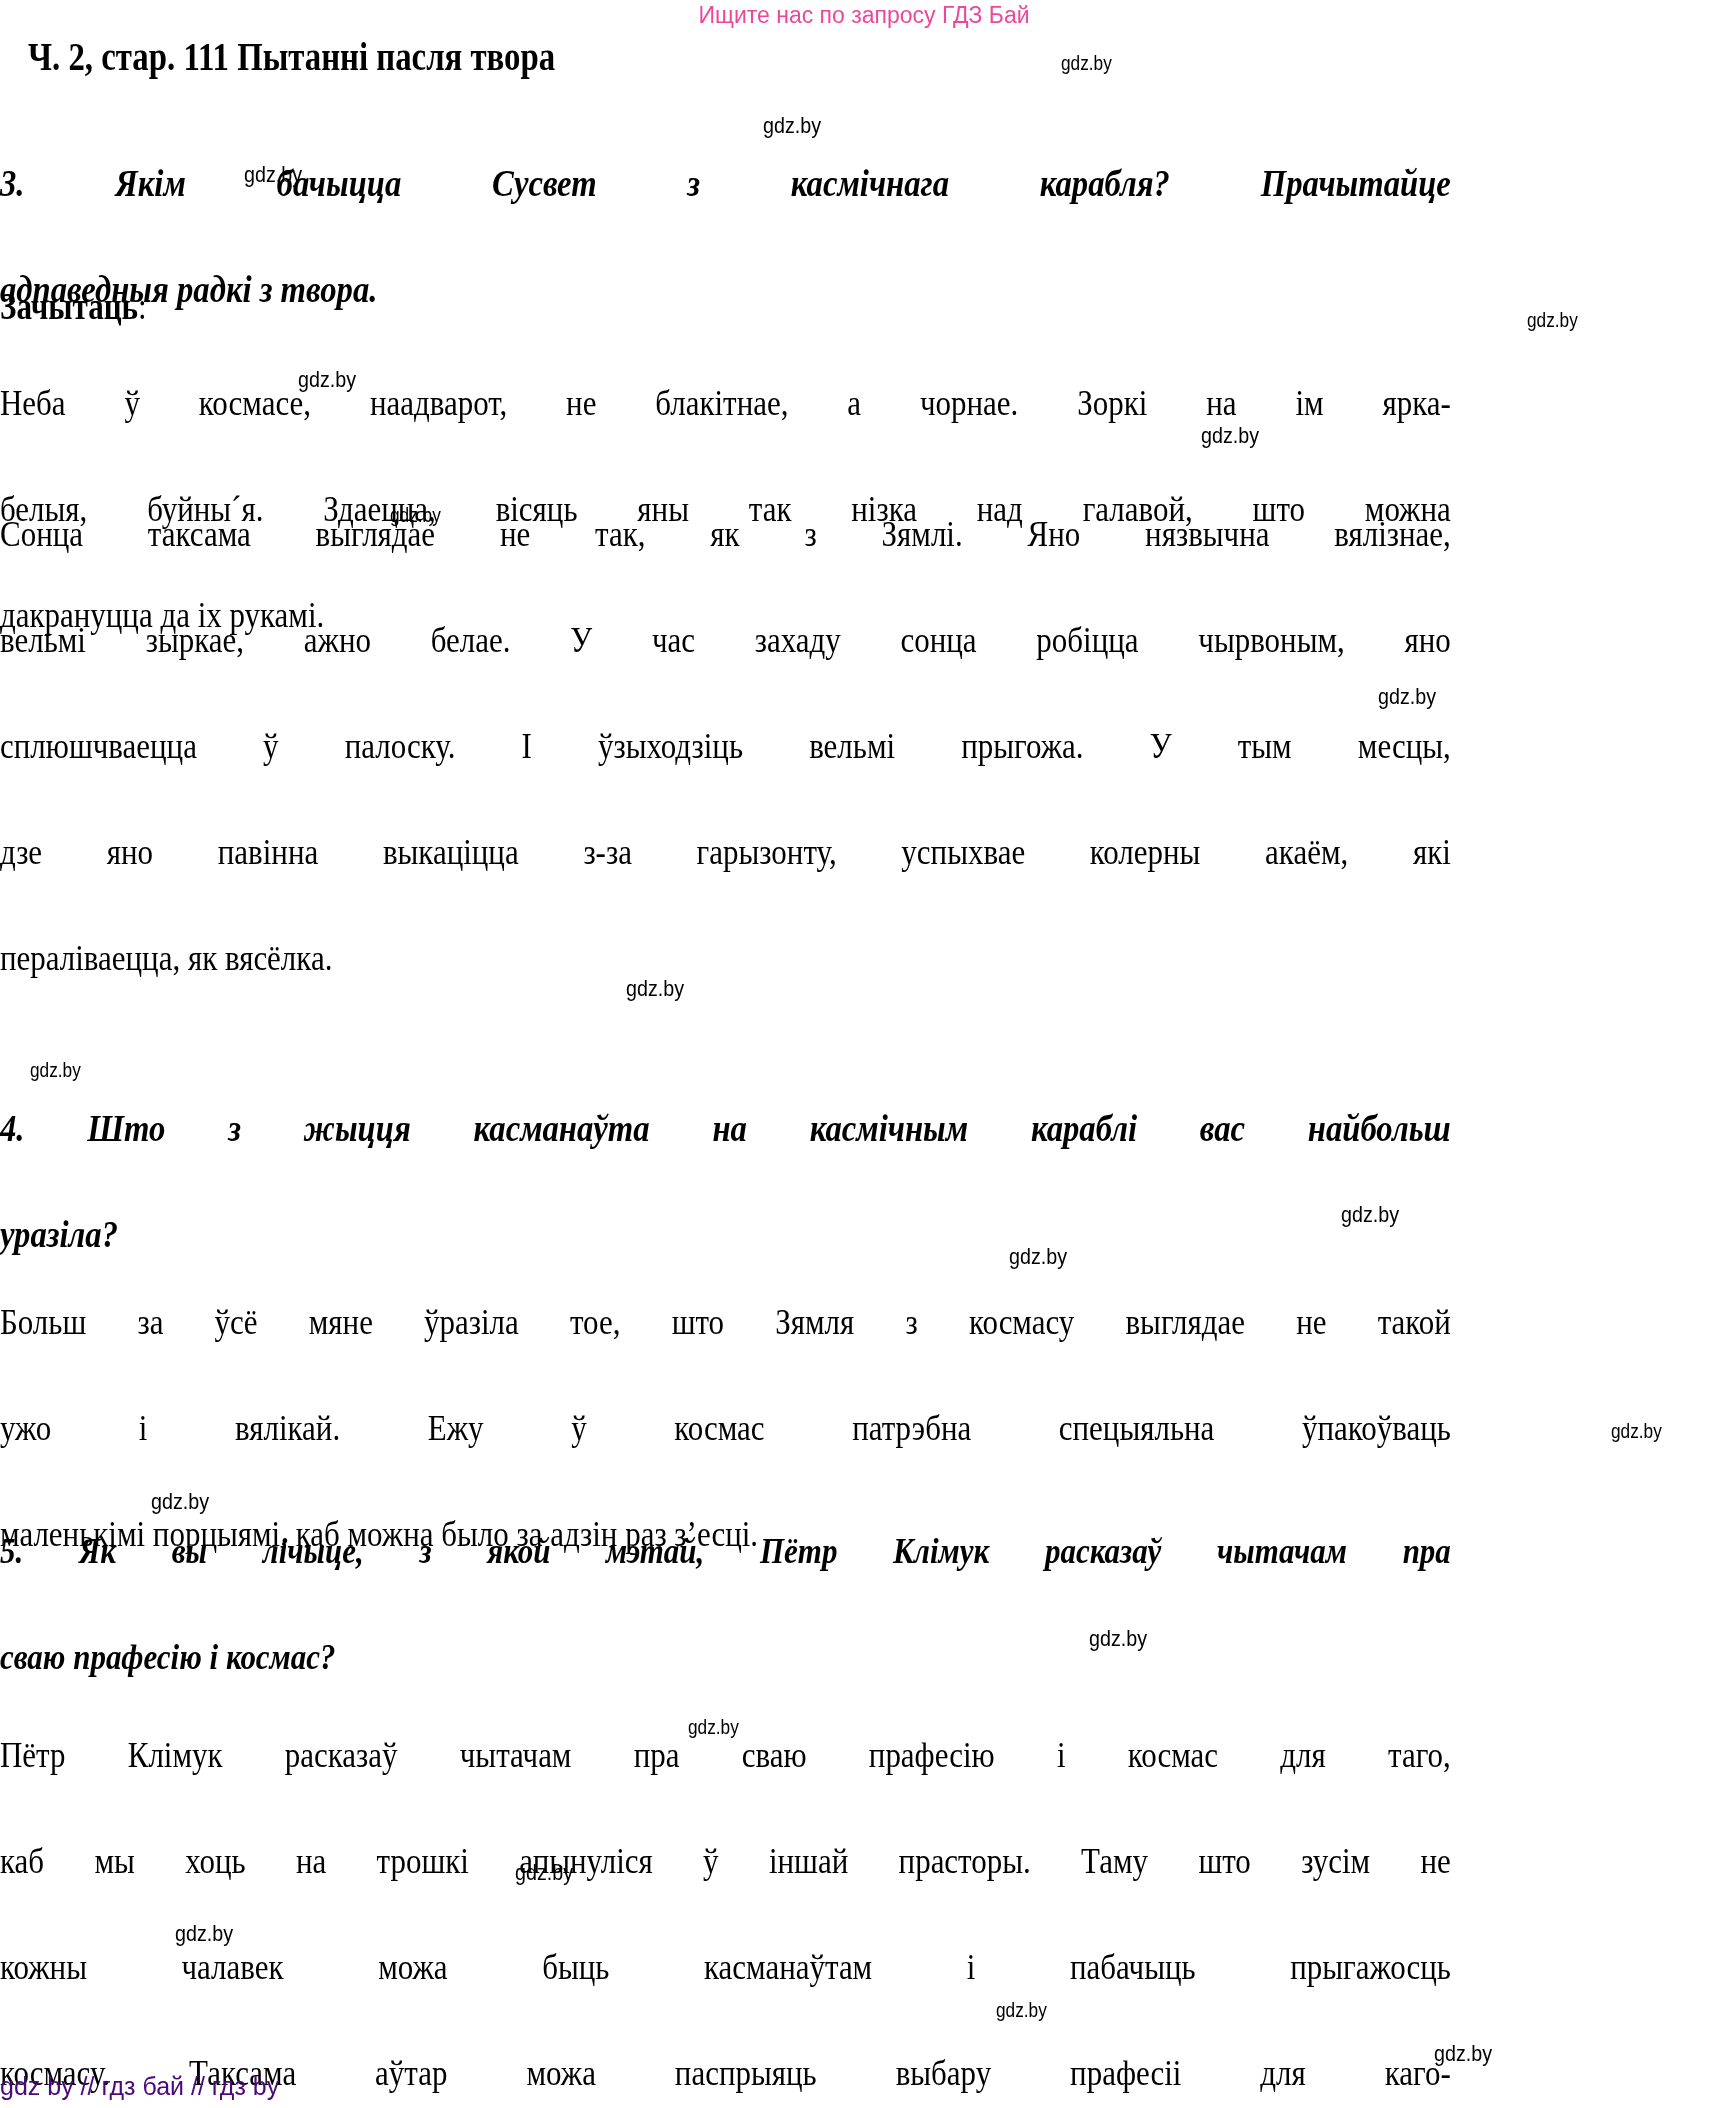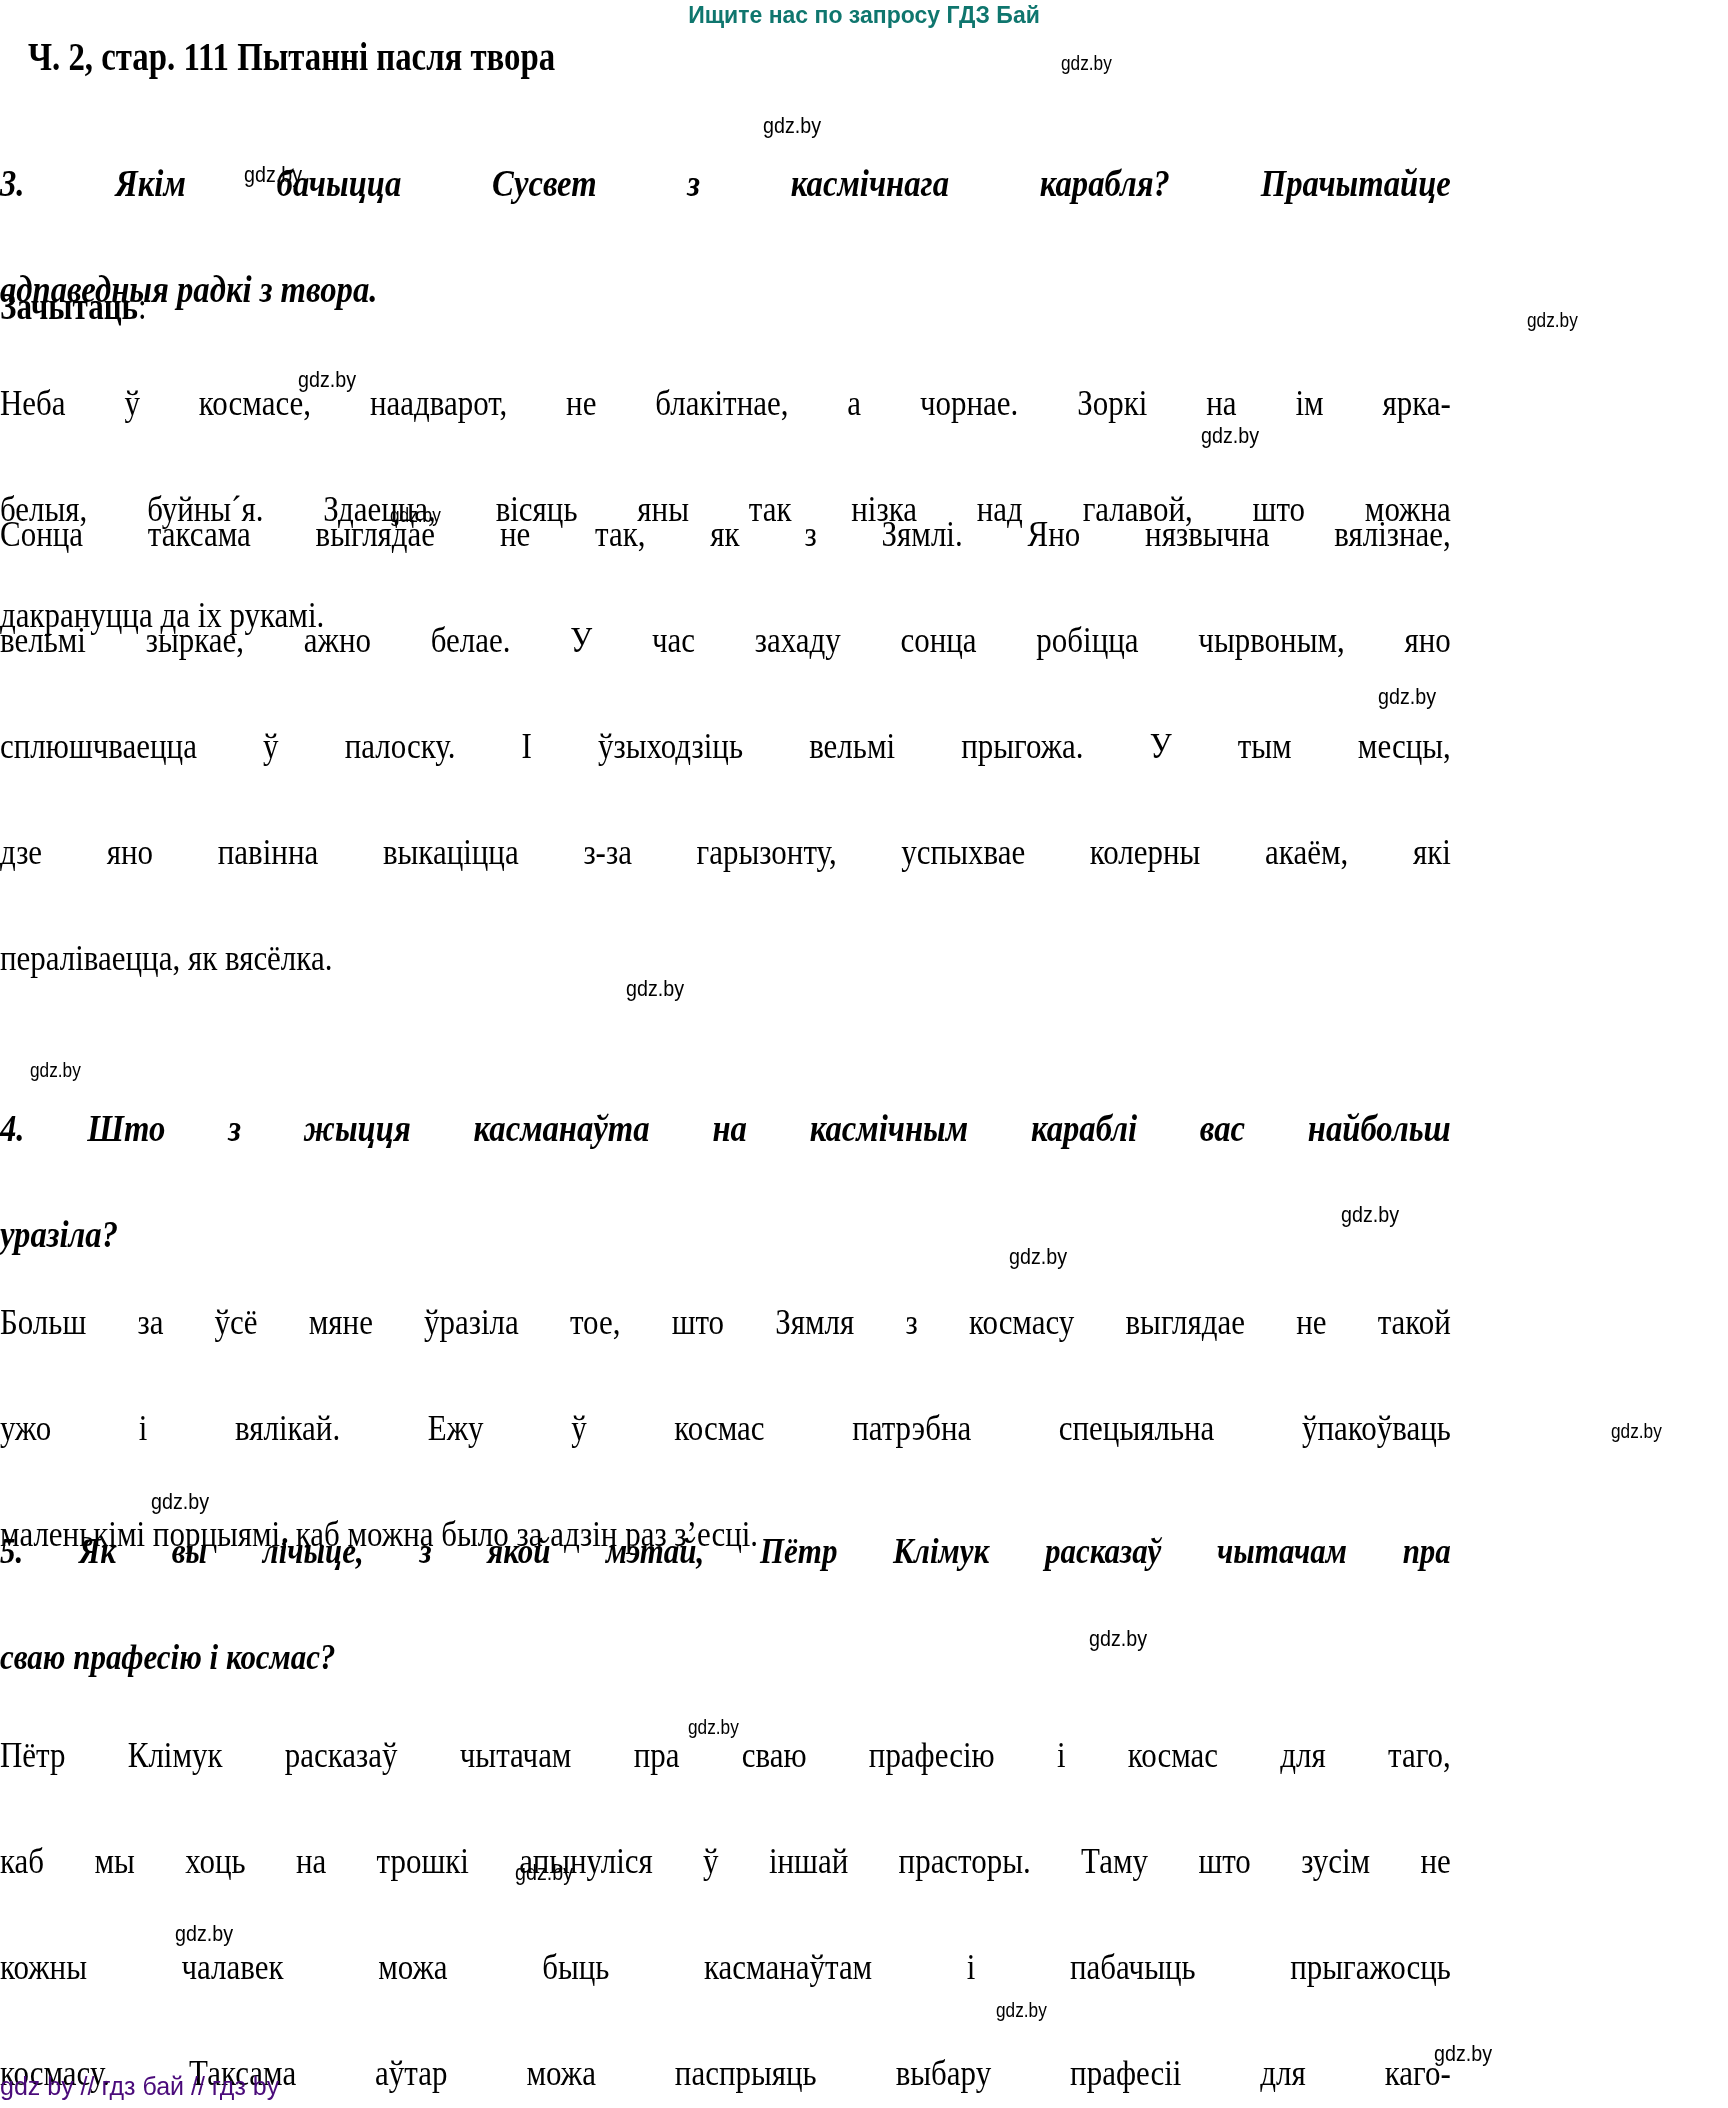--- a/index.html
+++ b/index.html
@@ -134,21 +134,21 @@
     line-height: 30px;
     color: #4a0a7a;
     white-space: nowrap;
   }
 </style>
 </head>
 <body>
 
 <div class="page">
 
-  <div class="promo-banner" style="color: #0f766e; font-weight: bold;">Ищите нас по запросу ГДЗ Бай</div>
+  <div class="promo-banner" style="color: #ec4899;">Ищите нас по запросу ГДЗ Бай</div>
 
   <div class="doc-title">Ч. 2, стар. 111 Пытанні пасля твора</div>
 
   <div class="q-heading" style="top:157px;">
     <span class="line j">3. Якім бачыцца Сусвет з касмічнага карабля? Прачытайце</span>
     <span class="line last">адпаведныя радкі з твора.</span>
   </div>
 
   <div class="sub-heading" style="top:284px;">
     <b>Зачытаць</b><span>:</span>

